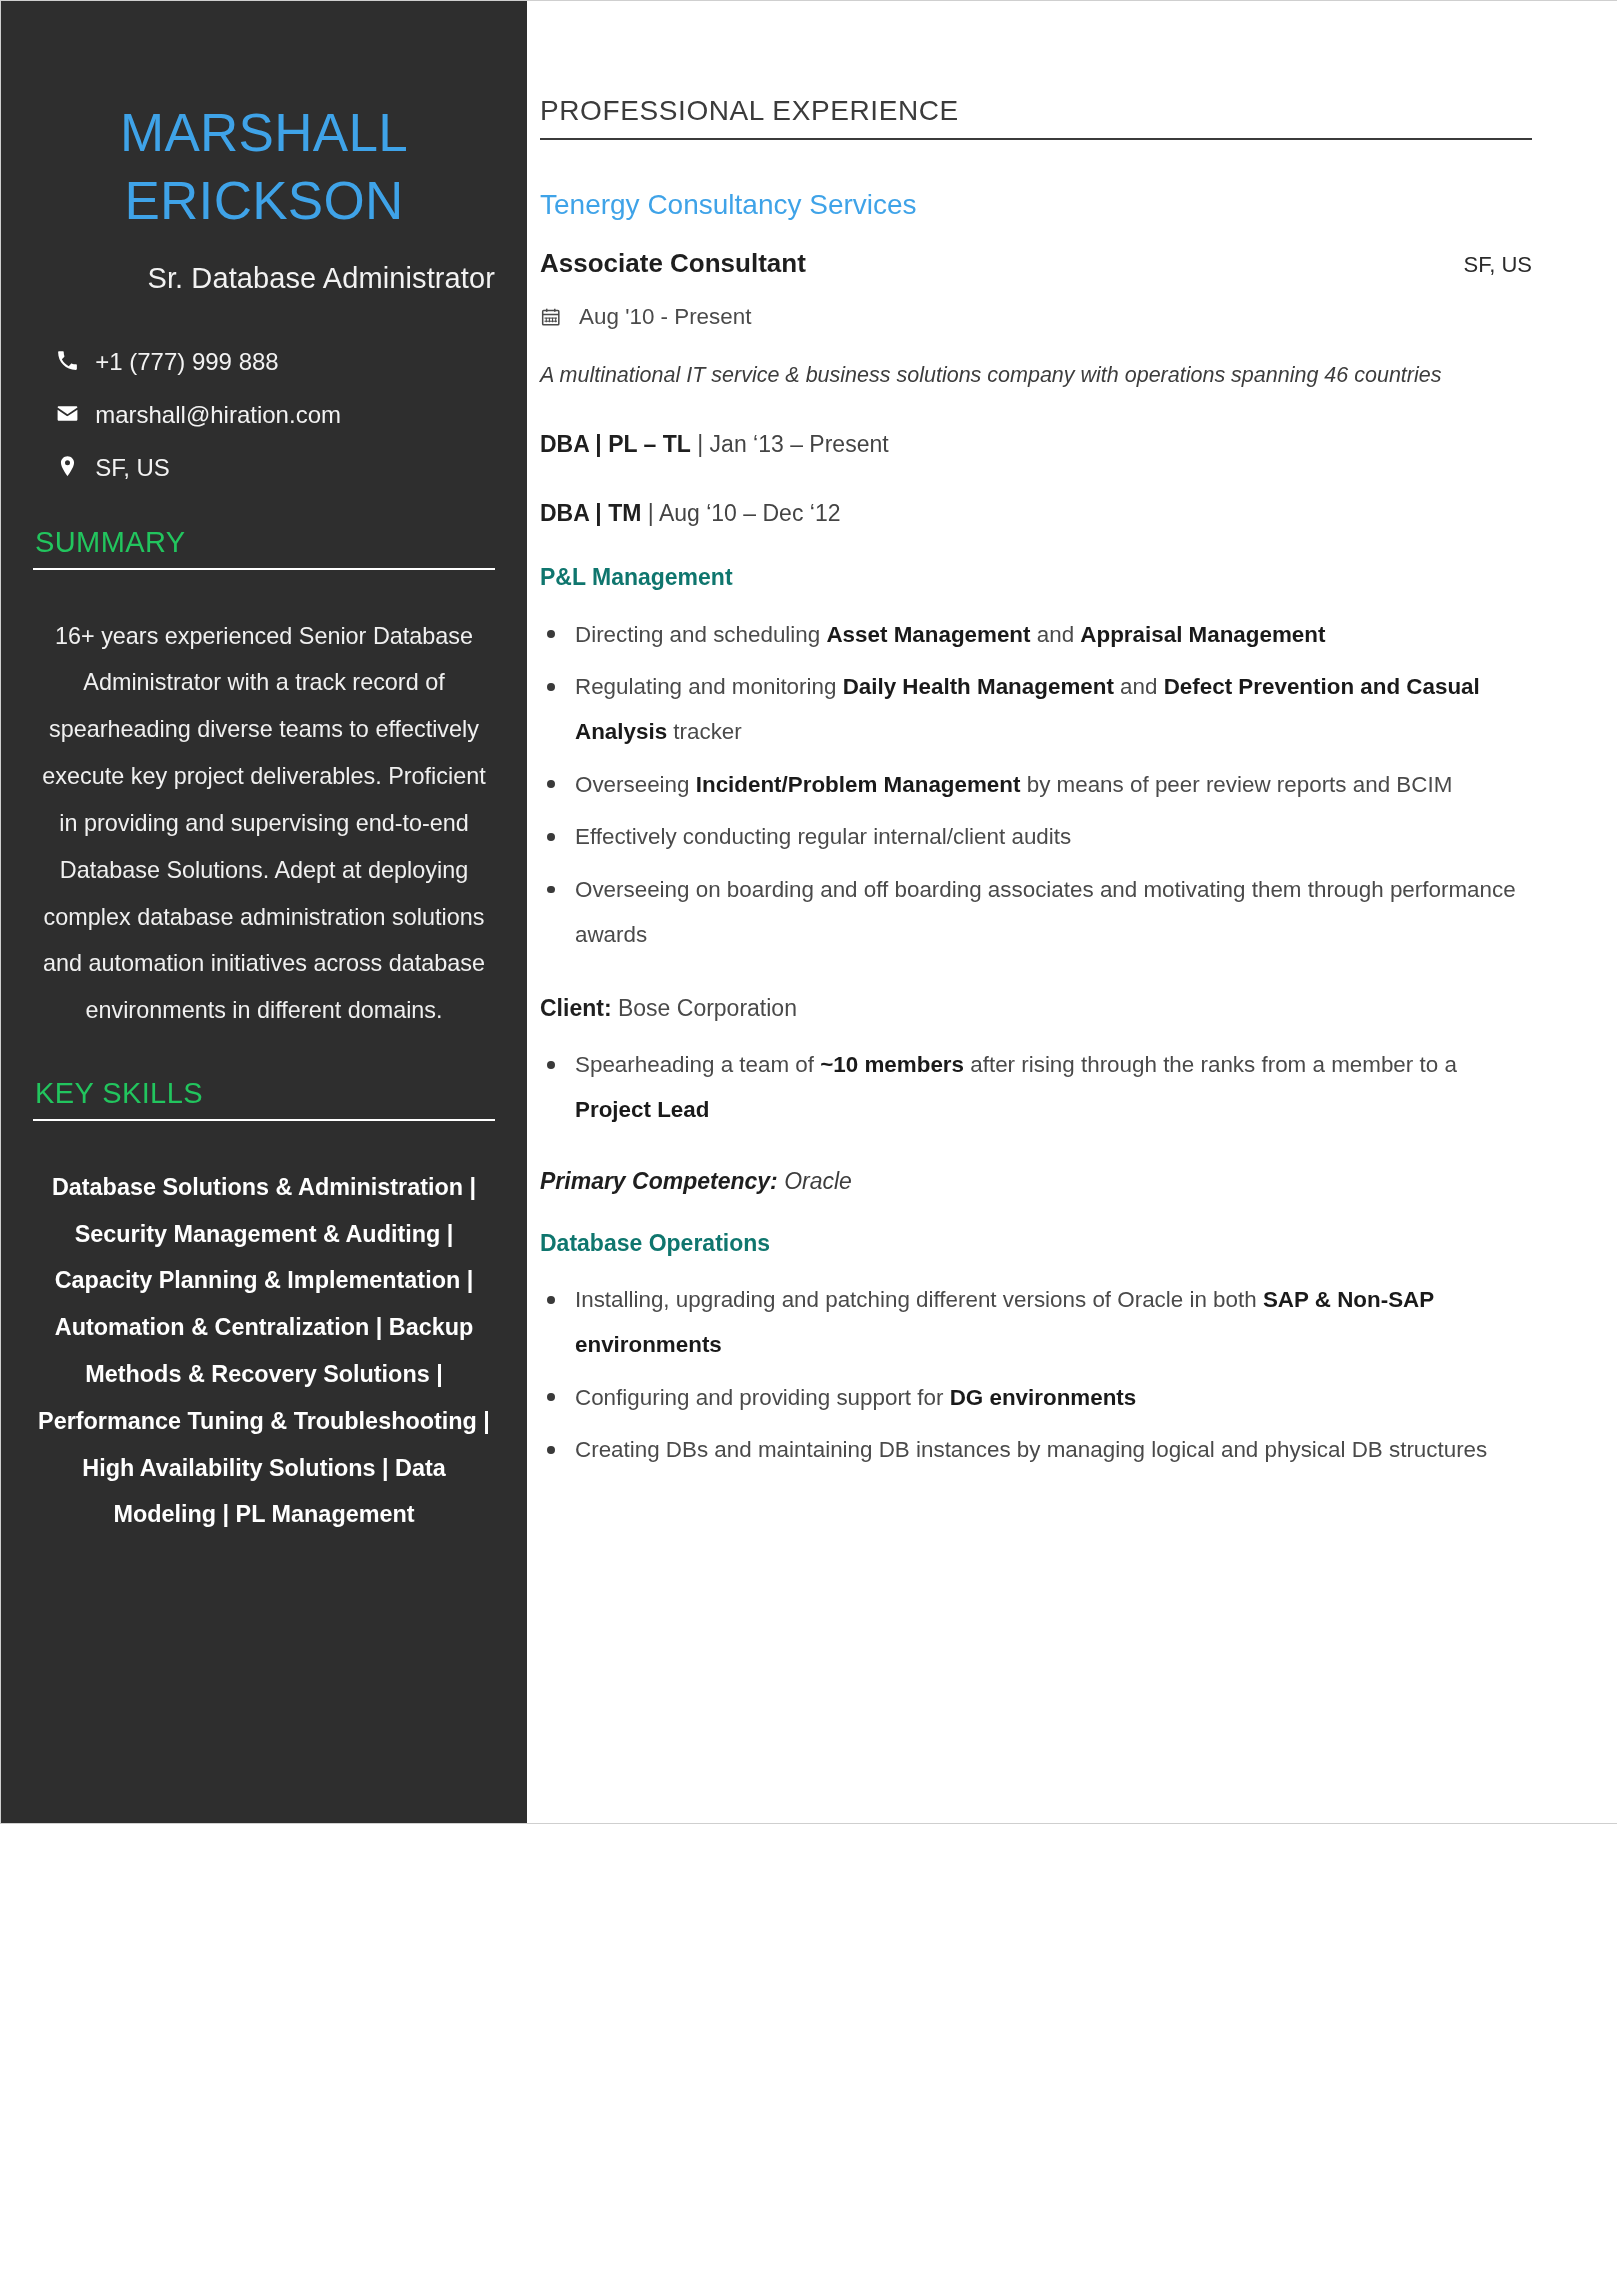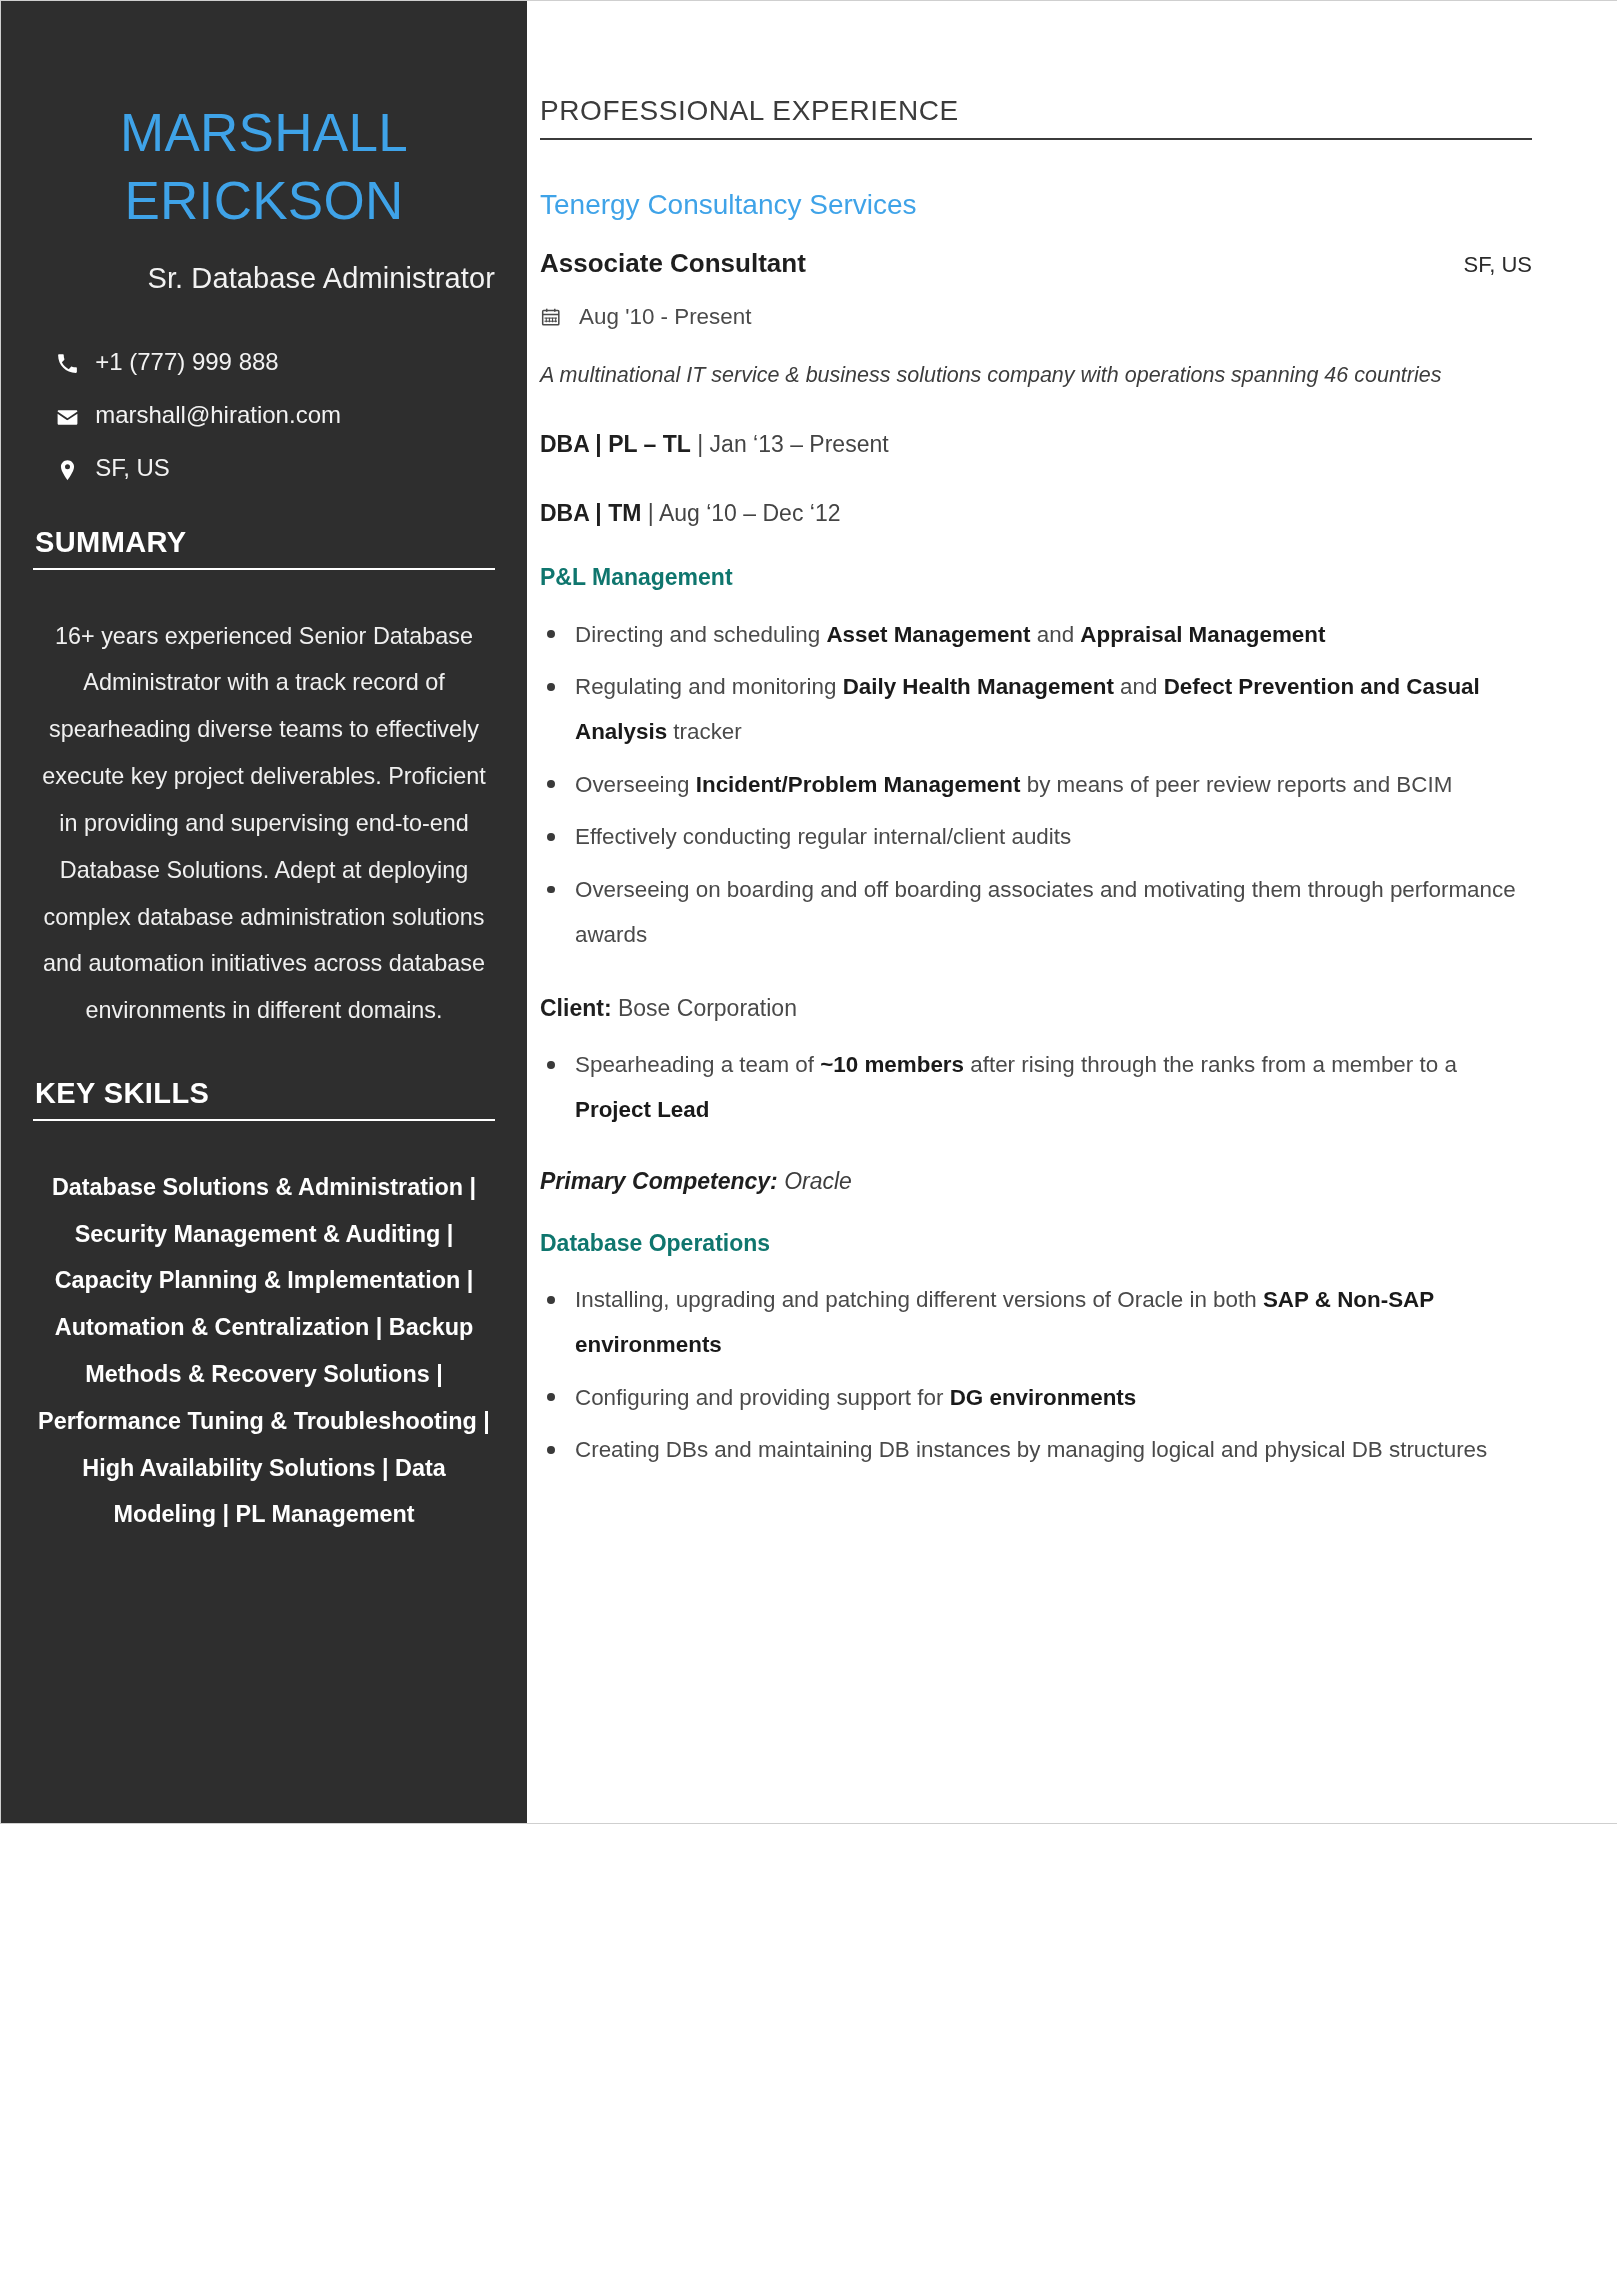--- a/index.html
+++ b/index.html
@@ -54,42 +54,42 @@
     letter-spacing: 0.1px;
   }
 
   
   .contact-list {
     margin-top: 53px;
     padding-left: 21.5px;
   }
   .contact-row {
     display: flex;
-    align-items: flex-end;
+    align-items: flex-start;
     margin-bottom: 24.4px;
     font-size: 24px;
     color: #f2f2f2;
   }
   .contact-icon {
     width: 29px;
     flex: 0 0 29px;
     display: flex;
     align-items: center;
     justify-content: flex-start;
     margin-right: 11.7px;
   }
   .contact-icon svg { display: block; }
   .contact-text { line-height: 1.2; }
 
   
   .dark-heading {
     margin-top: 43px;
     font-size: 29px;
-    font-weight: 700;
-    color: #ffffff;
+    font-weight: 400;
+    color: #22c55e;
     letter-spacing: 0.4px;
     padding-left: 2px;
   }
   .dark-rule {
     height: 2px;
     background: #ffffff;
     margin-top: 8.8px;
     margin-bottom: 0;
     width: 100%;
   }

